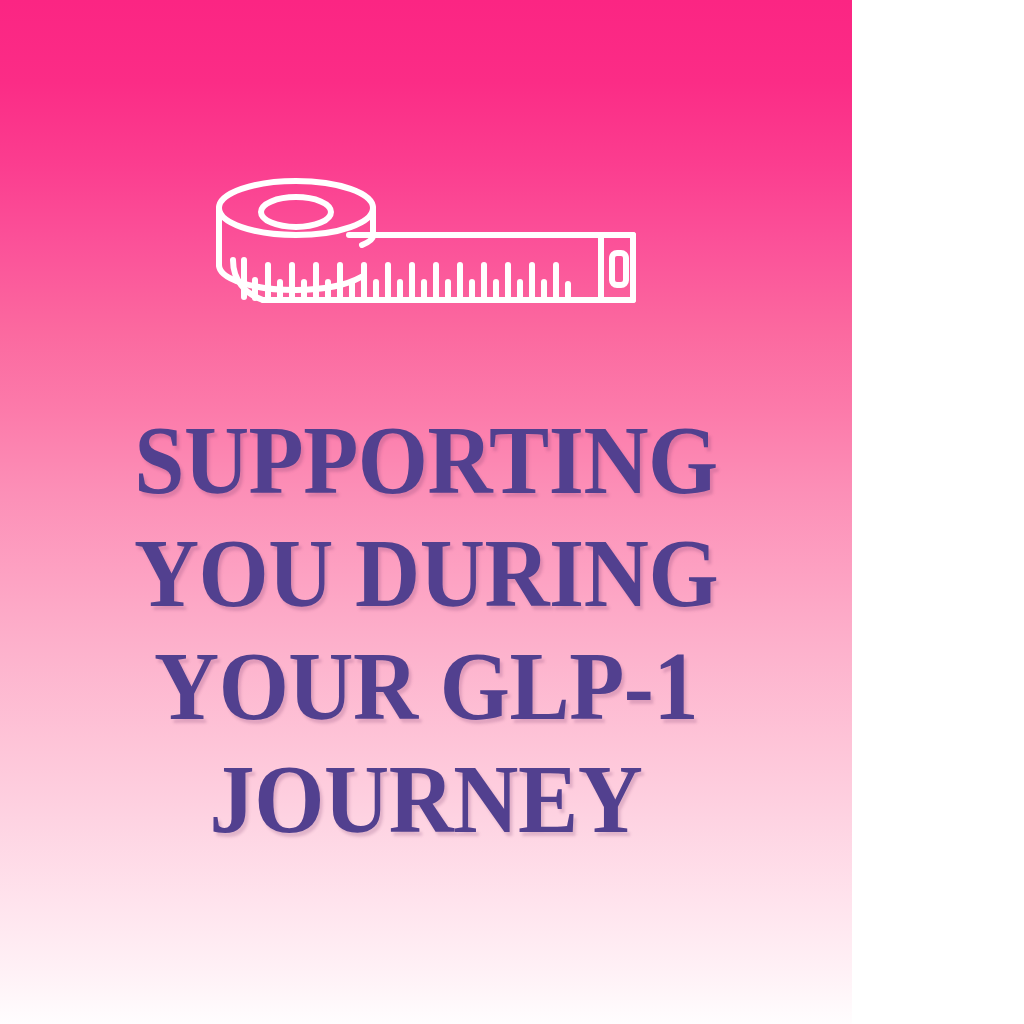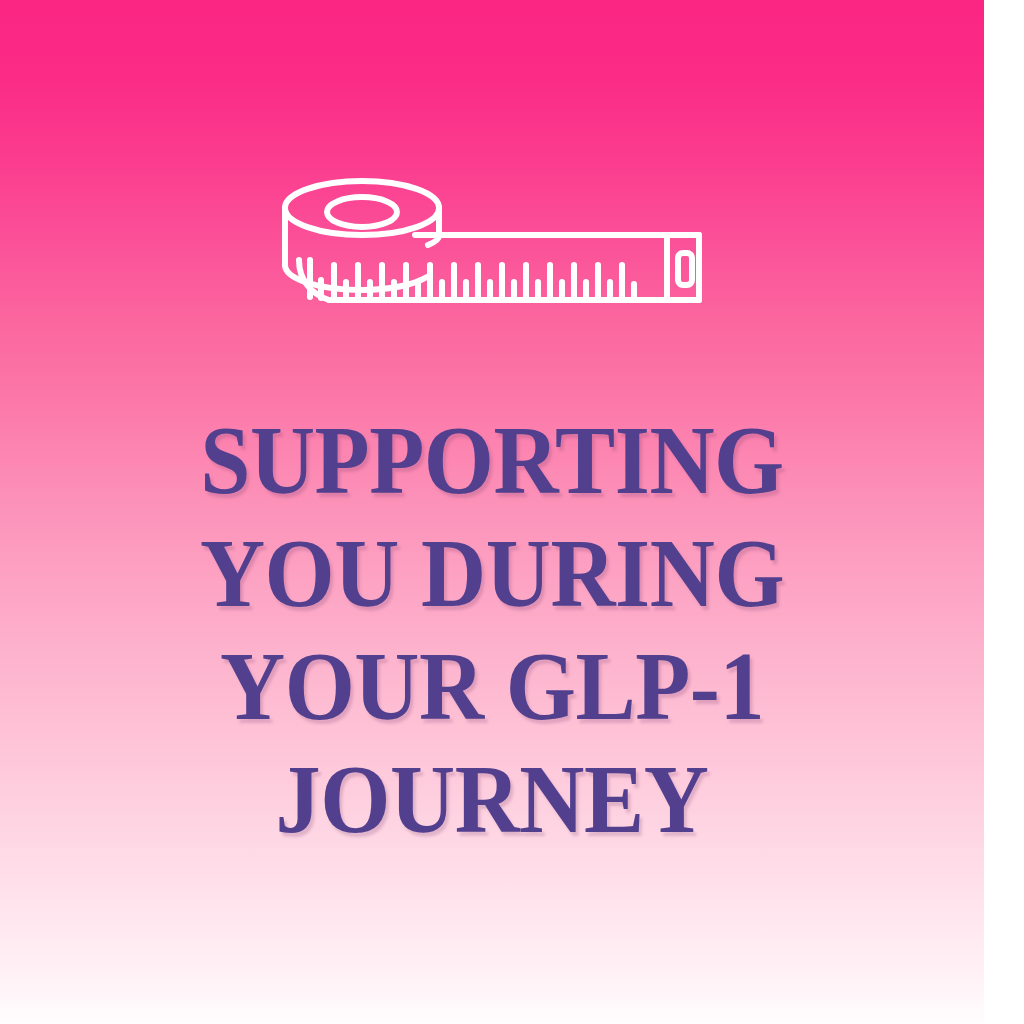--- a/index.html
+++ b/index.html
@@ -2,21 +2,21 @@
 <html><head>
 <meta charset="utf-8">
 <style>
   html, body {
     margin: 0;
     padding: 0;
     background: #ffffff;
   }
   #poster {
     position: relative;
-    width: 984px;
+    width: 852px;
     height: 1024px;
     overflow: hidden;
     font-family: "Liberation Serif", "DejaVu Serif", serif;
   }
   #gradient-bg {
     position: absolute;
     inset: 0;
     background: linear-gradient(
       to bottom,
       #fb2583 0%,

